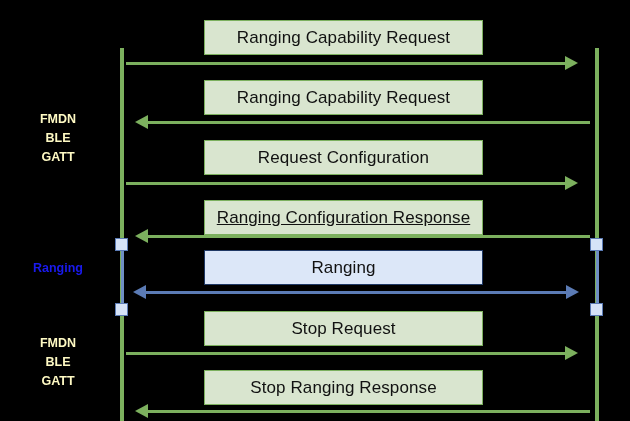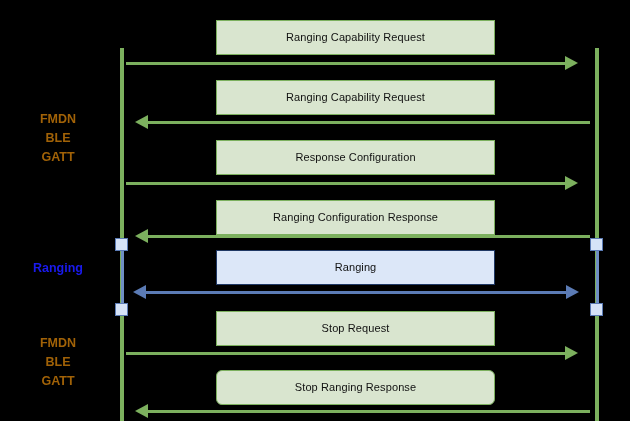--- a/index.html
+++ b/index.html
@@ -42,31 +42,31 @@
   #activation-line-left  { left: 121px; top: 242px; height: 68px; }
   #activation-line-right { left: 596px; top: 242px; height: 68px; }
   #activation-box-left-top     { left: 115px; top: 238px; }
   #activation-box-left-bottom  { left: 115px; top: 303px; }
   #activation-box-right-top    { left: 590px; top: 238px; }
   #activation-box-right-bottom { left: 590px; top: 303px; }
 
   
   .msg-box {
     position: absolute;
-    left: 216px;
+    left: 204px;
     width: 279px;
     height: 35px;
     box-sizing: border-box;
     background: #d9e5cf;
     border: 1px solid #7cb05e;
     display: flex;
     align-items: center;
     justify-content: center;
     color: #111111;
-    font-size: 11px;
+    font-size: 17px;
     line-height: 1;
     letter-spacing: 0.1px;
   }
   .msg-box.blue {
     background: #dce7f8;
     border: 1px solid #1f3864;
   }
 
   
   .arrow-shaft {
@@ -105,21 +105,21 @@
   
   .phase-label {
     position: absolute;
     text-align: center;
     font-size: 12.5px;
     font-weight: bold;
     line-height: 19px;
     width: 96px;
     left: 10px;
   }
-  .phase-label.green { color: #a16207; }
+  .phase-label.green { color: #fef9c3; }
   .phase-label.blue  { color: #1a1aee; }
   .phase-label span { display: block; }
 </style>
 </head>
 <body>
 
 <div id="canvas">
 
   <div class="lifeline" id="lifeline-left"></div>
   <div class="lifeline" id="lifeline-right"></div>
@@ -130,26 +130,26 @@
   <div class="arrow-shaft green" style="left:126px; top:62px; width:444px;"></div>
   <div class="arrow-head right green" style="left:565px; top:56px;"></div>
 
   <div class="msg-box" style="top:80px;">
     <span>Ranging Capability Request</span>
   </div>
   <div class="arrow-shaft green" style="left:148px; top:121px; width:442px;"></div>
   <div class="arrow-head left green" style="left:135px; top:115px;"></div>
 
   <div class="msg-box" style="top:140px;">
-    <span>Response Configuration</span>
+    <span>Request Configuration</span>
   </div>
   <div class="arrow-shaft green" style="left:126px; top:182px; width:444px;"></div>
   <div class="arrow-head right green" style="left:565px; top:176px;"></div>
 
-  <div class="msg-box" style="top:200px;">
+  <div class="msg-box" style="top:200px;text-decoration:underline;">
     <span>Ranging Configuration Response</span>
   </div>
   <div class="arrow-shaft green" style="left:148px; top:235px; width:442px;"></div>
   <div class="arrow-head left green" style="left:135px; top:229px;"></div>
 
   <div class="activation-line" id="activation-line-left"></div>
   <div class="activation-line" id="activation-line-right"></div>
   <div class="activation-box" id="activation-box-left-top"></div>
   <div class="activation-box" id="activation-box-left-bottom"></div>
   <div class="activation-box" id="activation-box-right-top"></div>
@@ -161,21 +161,21 @@
   <div class="arrow-shaft blue" style="left:146px; top:291px; width:424px;"></div>
   <div class="arrow-head left blue" style="left:133px; top:285px;"></div>
   <div class="arrow-head right blue" style="left:566px; top:285px;"></div>
 
   <div class="msg-box" style="top:311px;">
     <span>Stop Request</span>
   </div>
   <div class="arrow-shaft green" style="left:126px; top:352px; width:444px;"></div>
   <div class="arrow-head right green" style="left:565px; top:346px;"></div>
 
-  <div class="msg-box" style="top:370px;border-radius:6px;">
+  <div class="msg-box" style="top:370px;">
     <span>Stop Ranging Response</span>
   </div>
   <div class="arrow-shaft green" style="left:148px; top:410px; width:442px;"></div>
   <div class="arrow-head left green" style="left:135px; top:404px;"></div>
 
   <div class="phase-label green" style="top:110px;">
     <span>FMDN</span>
     <span>BLE</span>
     <span>GATT</span>
   </div>

